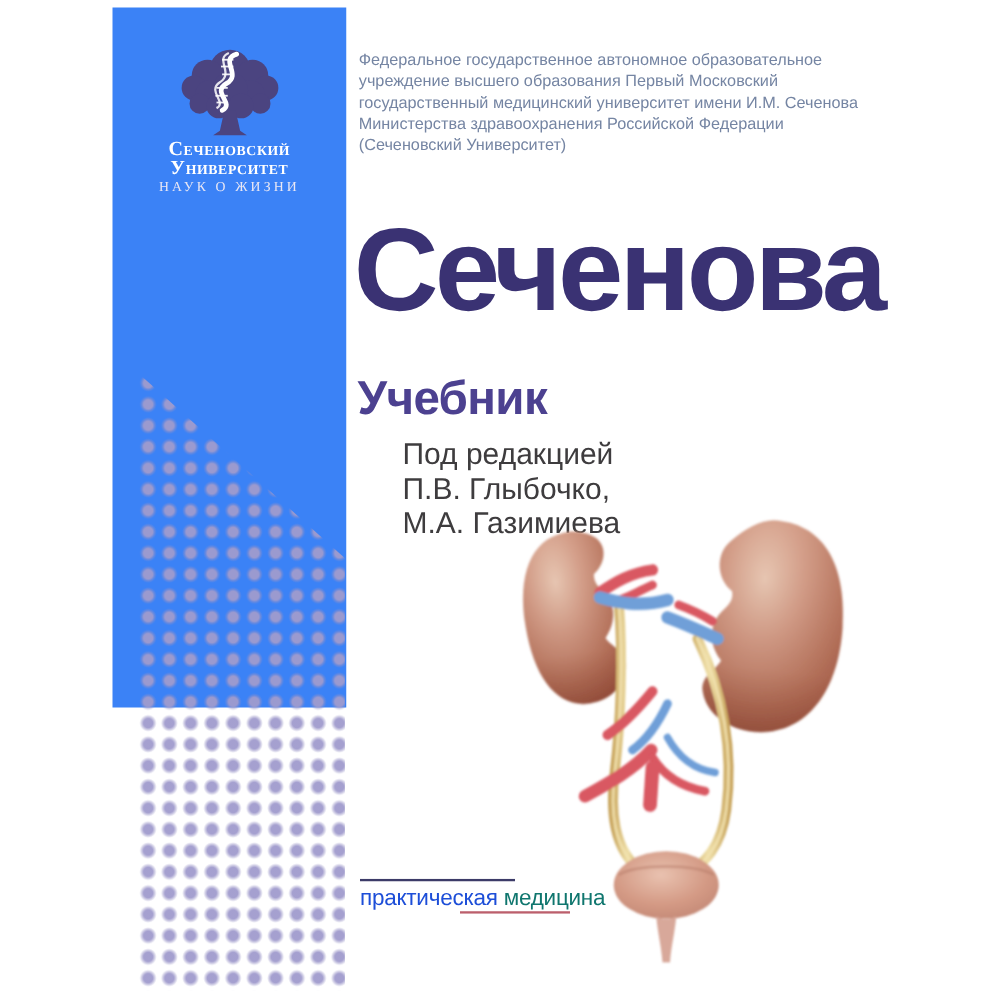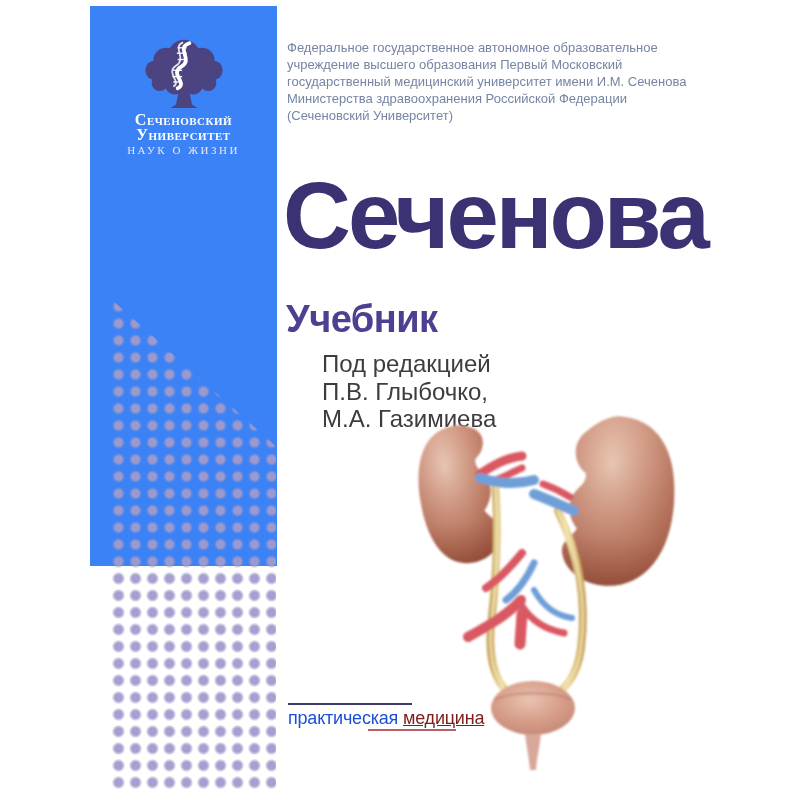--- a/index.html
+++ b/index.html
@@ -38,21 +38,21 @@
   .editors { position:absolute; left:286px; top:350px; font-size:24px; line-height:27.5px;
              color:#3e3c3e; white-space:pre-line;margin-left:36px; }
 
   .illustration { position:absolute; left:400px; top:348px; width:300px; height:450px; }
 
   
   .publisher { position:absolute; left:288px; top:703px; width:190px; }
   .pub-rule-top { width:124px; height:2px; background:#3c3b68; margin-bottom:2px; }
   .pub-words { font-size:18px; line-height:22px; letter-spacing:-0.2px; white-space:nowrap; }
   .pub-red  { color:#1d4ed8; }
-  .pub-blue { color:#7f1d1d;text-decoration:underline; }
+  .pub-blue { color:#0f766e; }
   .pub-rule-bottom { width:88px; height:2px; background:#bc5f6c; margin-left:80px; margin-top:0px; }
 </style>
 </head>
 <body>
 
 <div class="page">
 
   <div class="band">
 
     <div class="logo">

